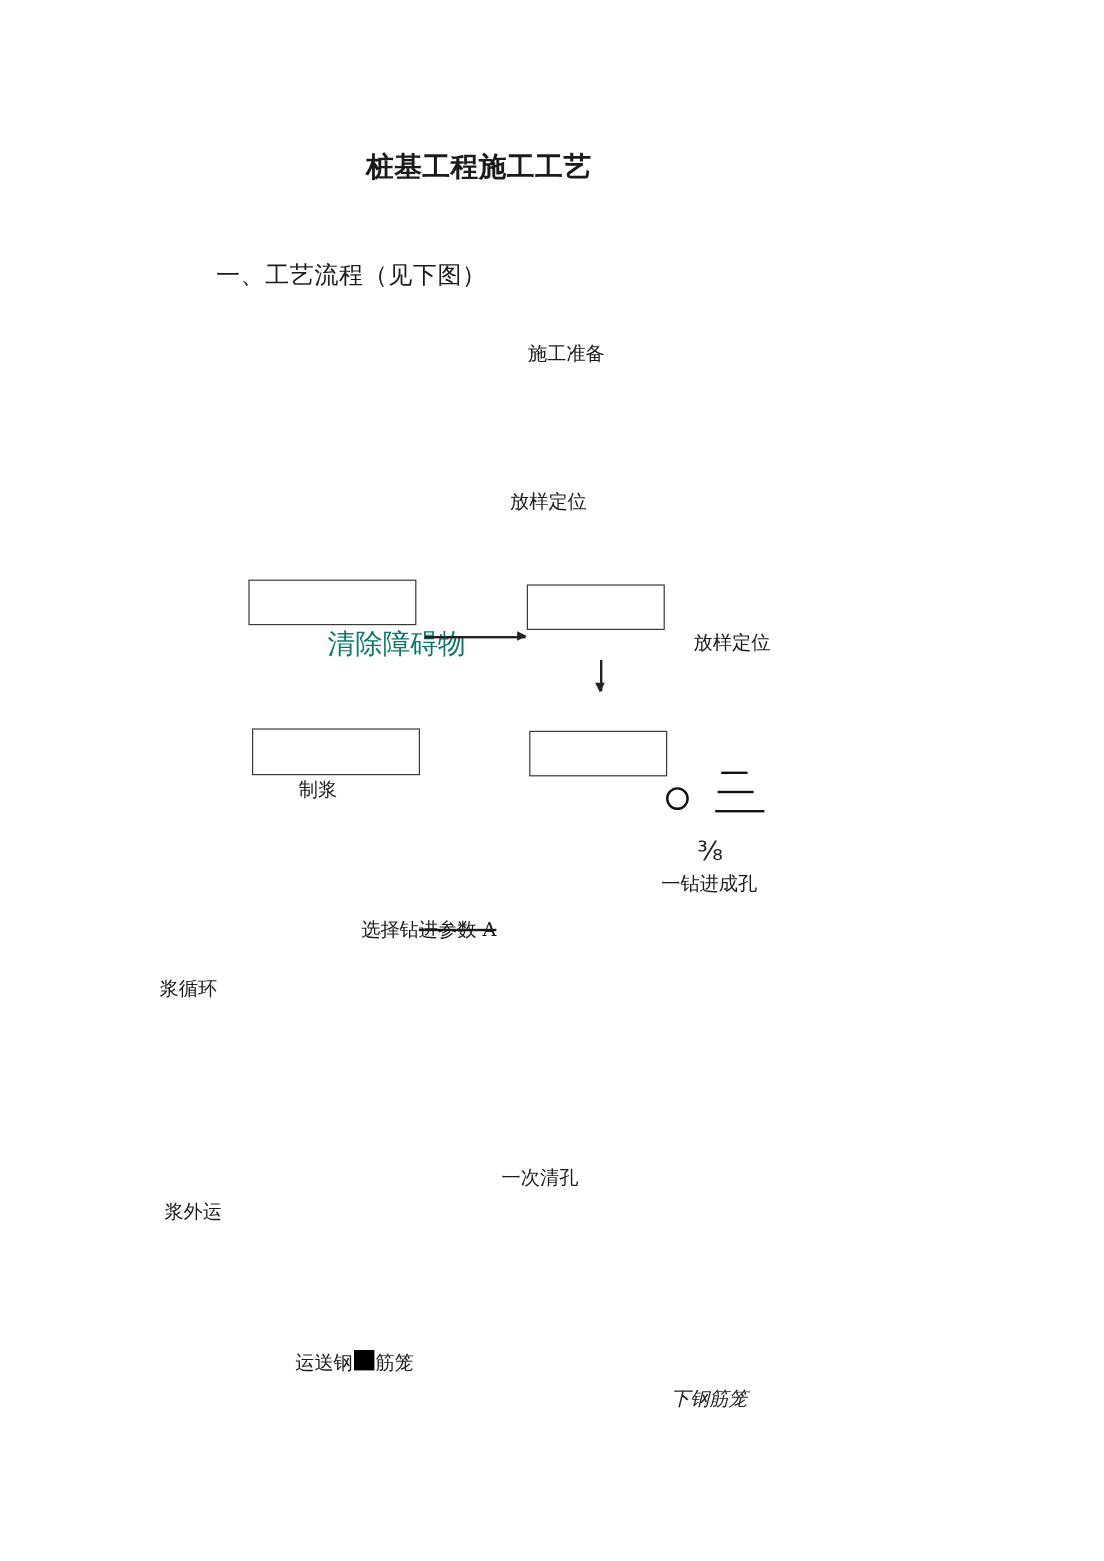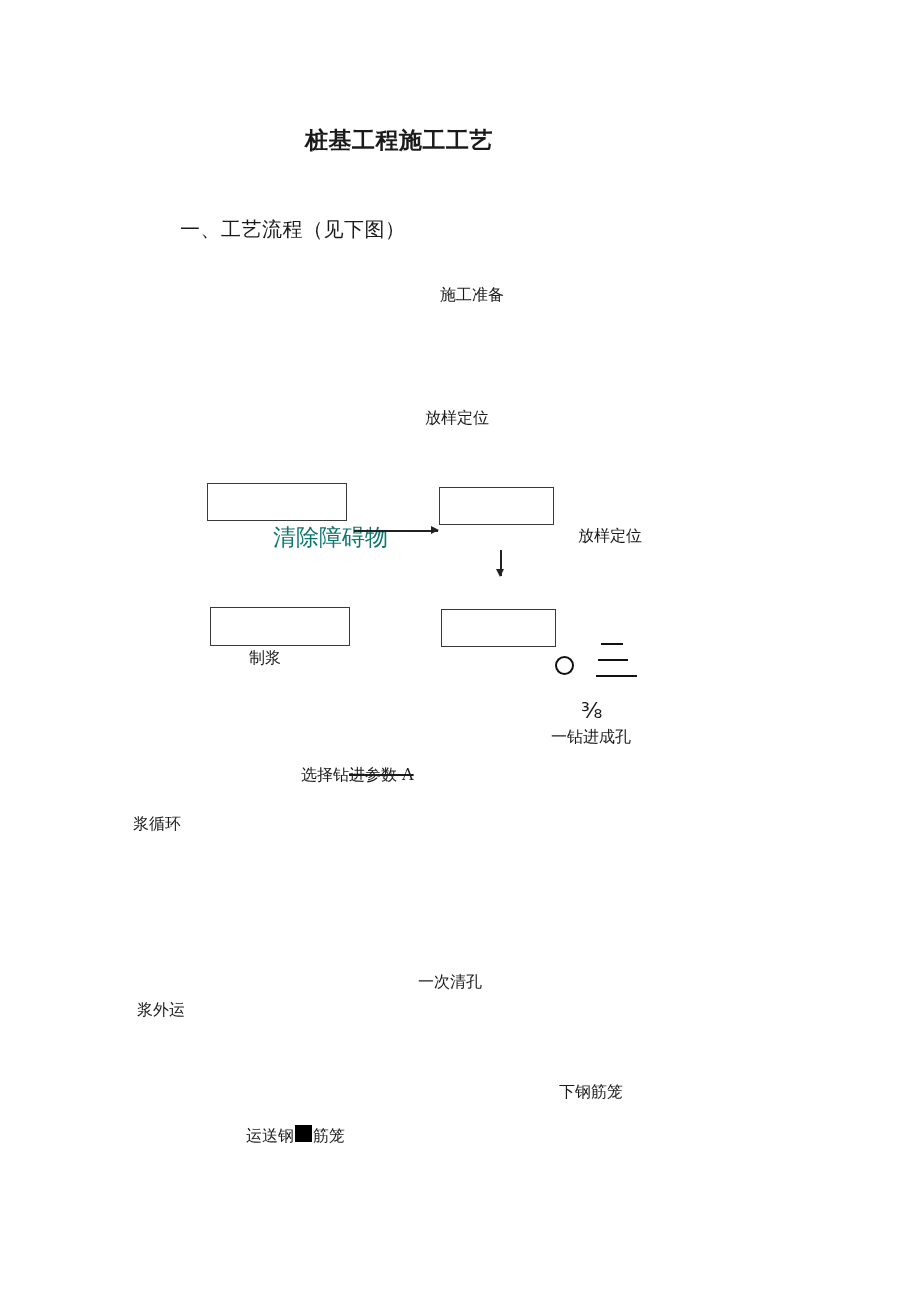--- a/index.html
+++ b/index.html
@@ -122,14 +122,14 @@
   <div class="txt node" style="left:551px; top:729px;">一钻进成孔</div>
 
   <div class="txt node" style="left:133px; top:816px;">浆循环</div>
 
   <div class="txt node" style="left:418px; top:938px;margin-top:36px;">一次清孔</div>
 
   <div class="txt node" style="left:137px; top:1003px;font-family:Liberation Mono, monospace;">浆外运</div>
 
   <div class="txt node" style="left:246px; top:1125px;"><span>运送钢</span><span class="blk"></span><span>筋笼</span></div>
 
-  <div class="txt node" style="left:559px; top:1084px;">下钢筋笼</div>
+  <div class="txt node" style="left:559px; top:1158px;font-style:italic;">下钢筋笼</div>
 </div>
 
 </body></html>

